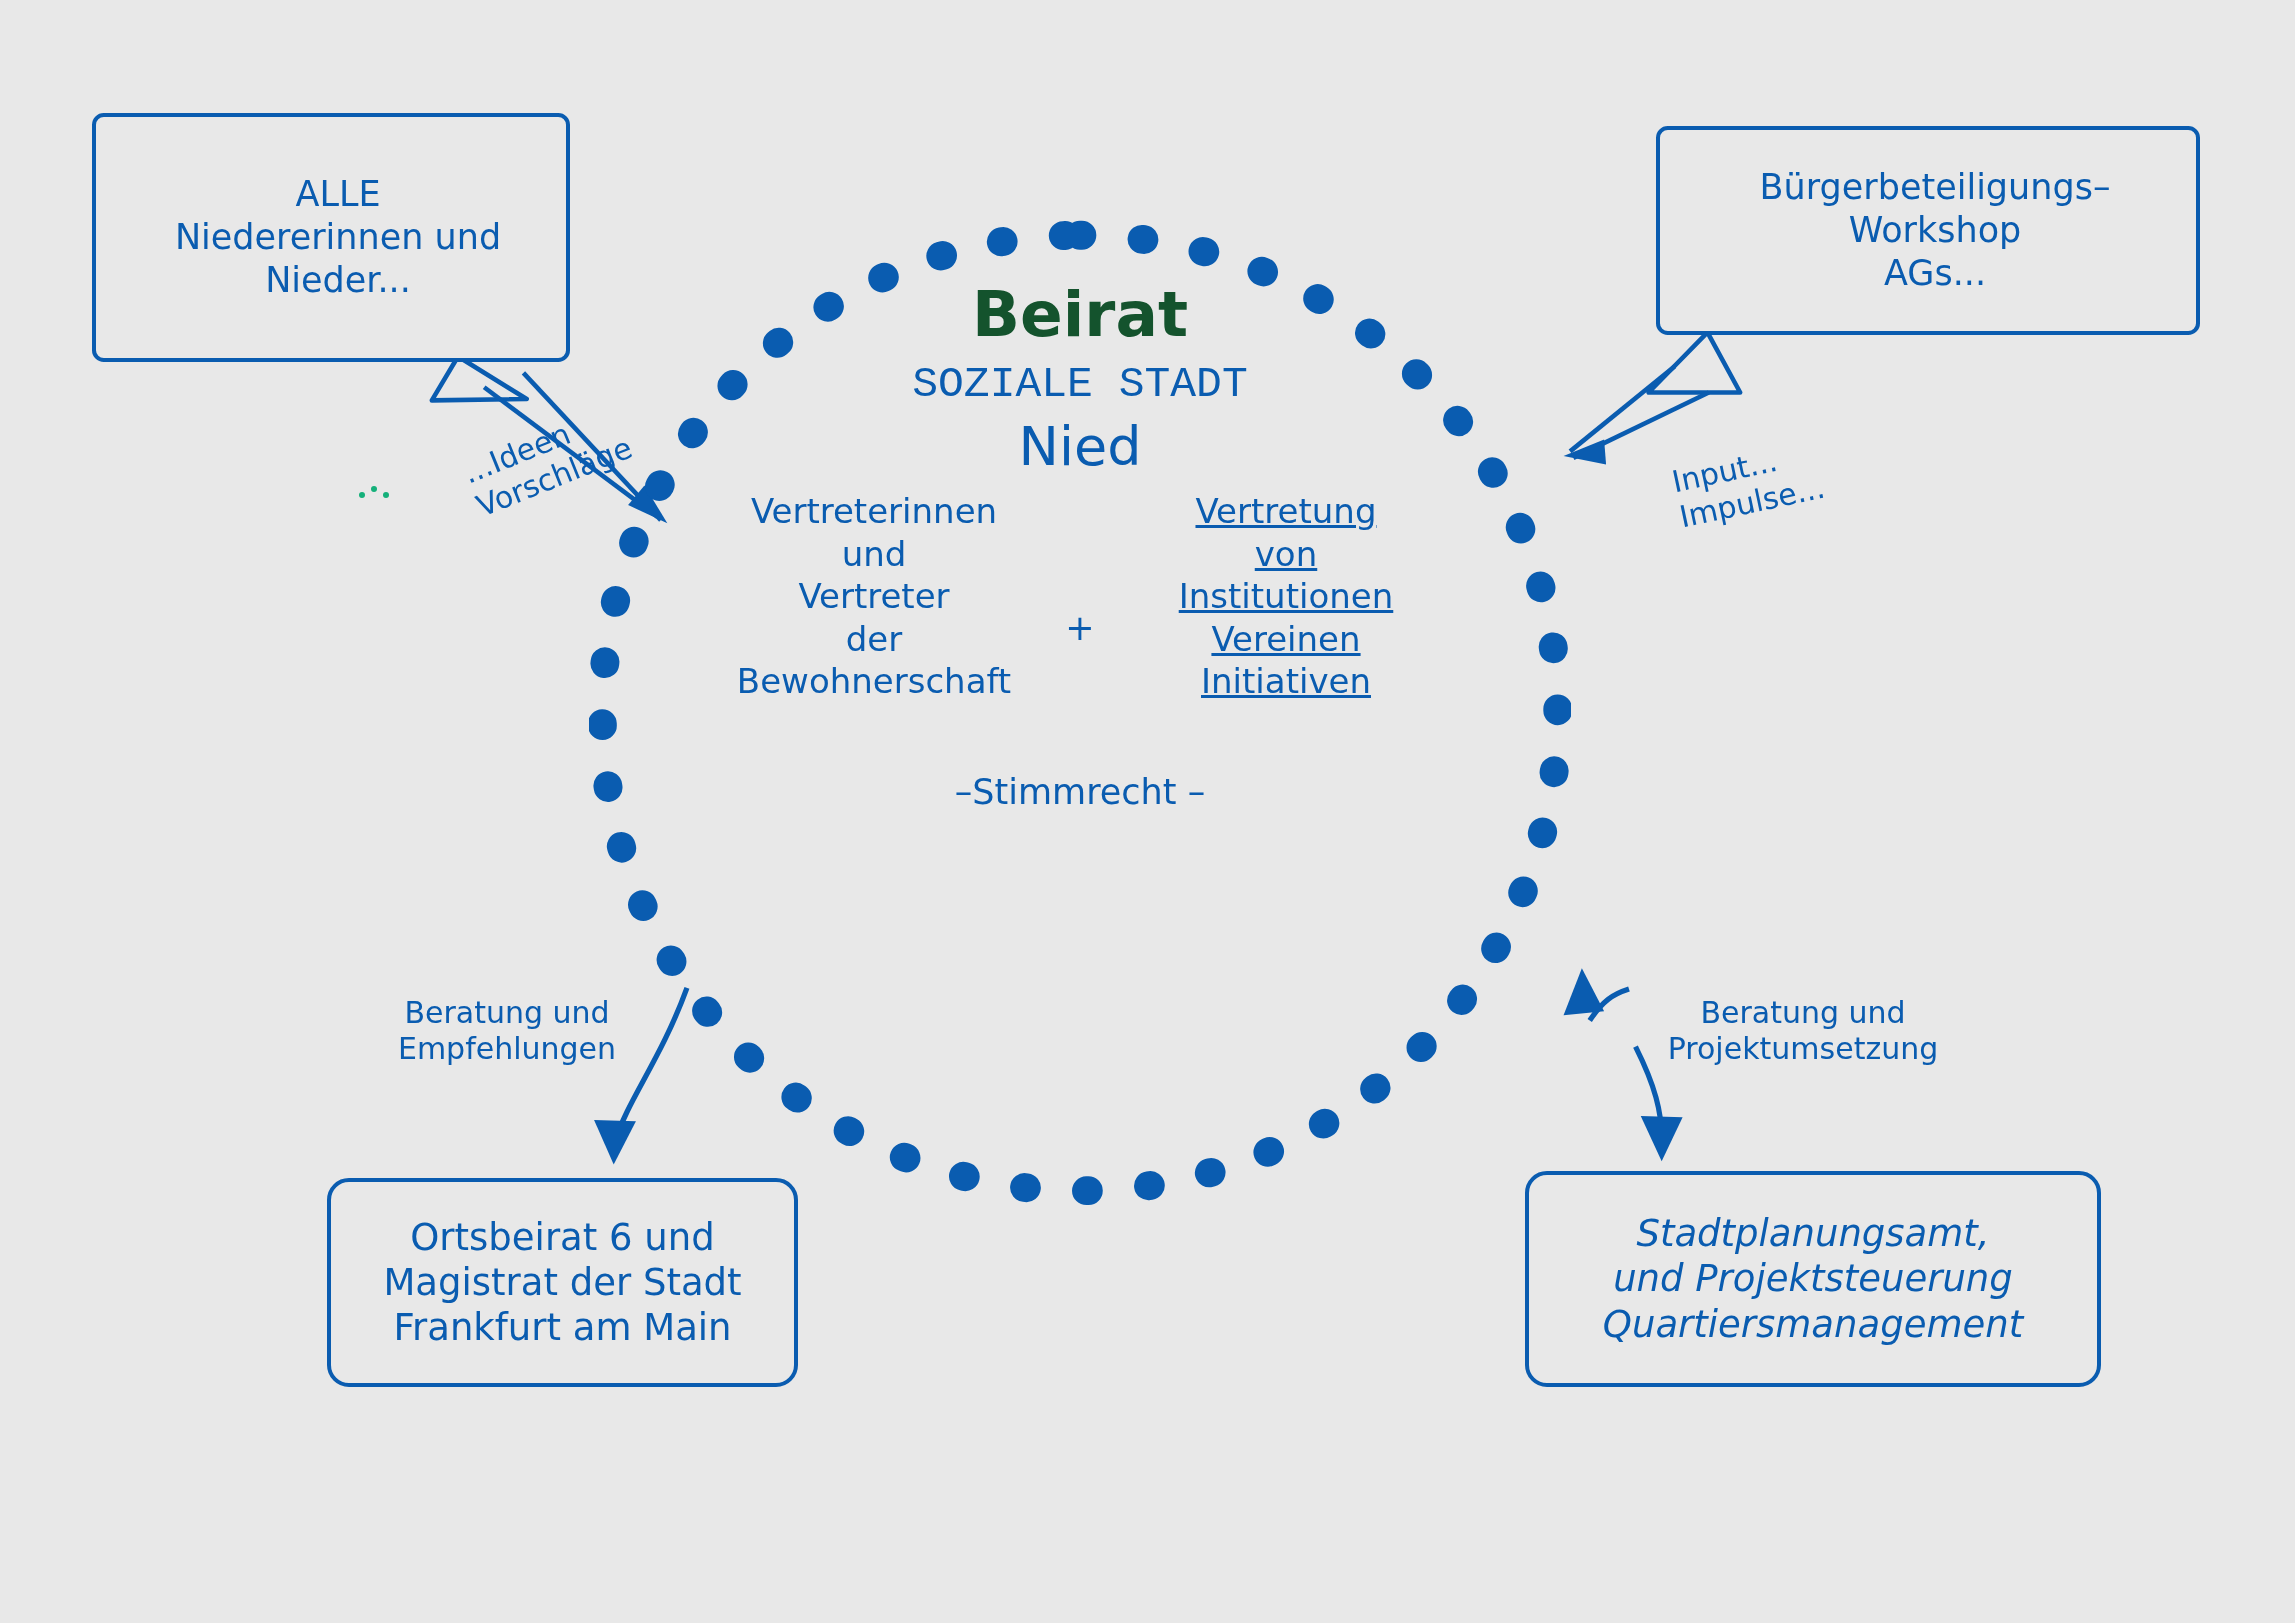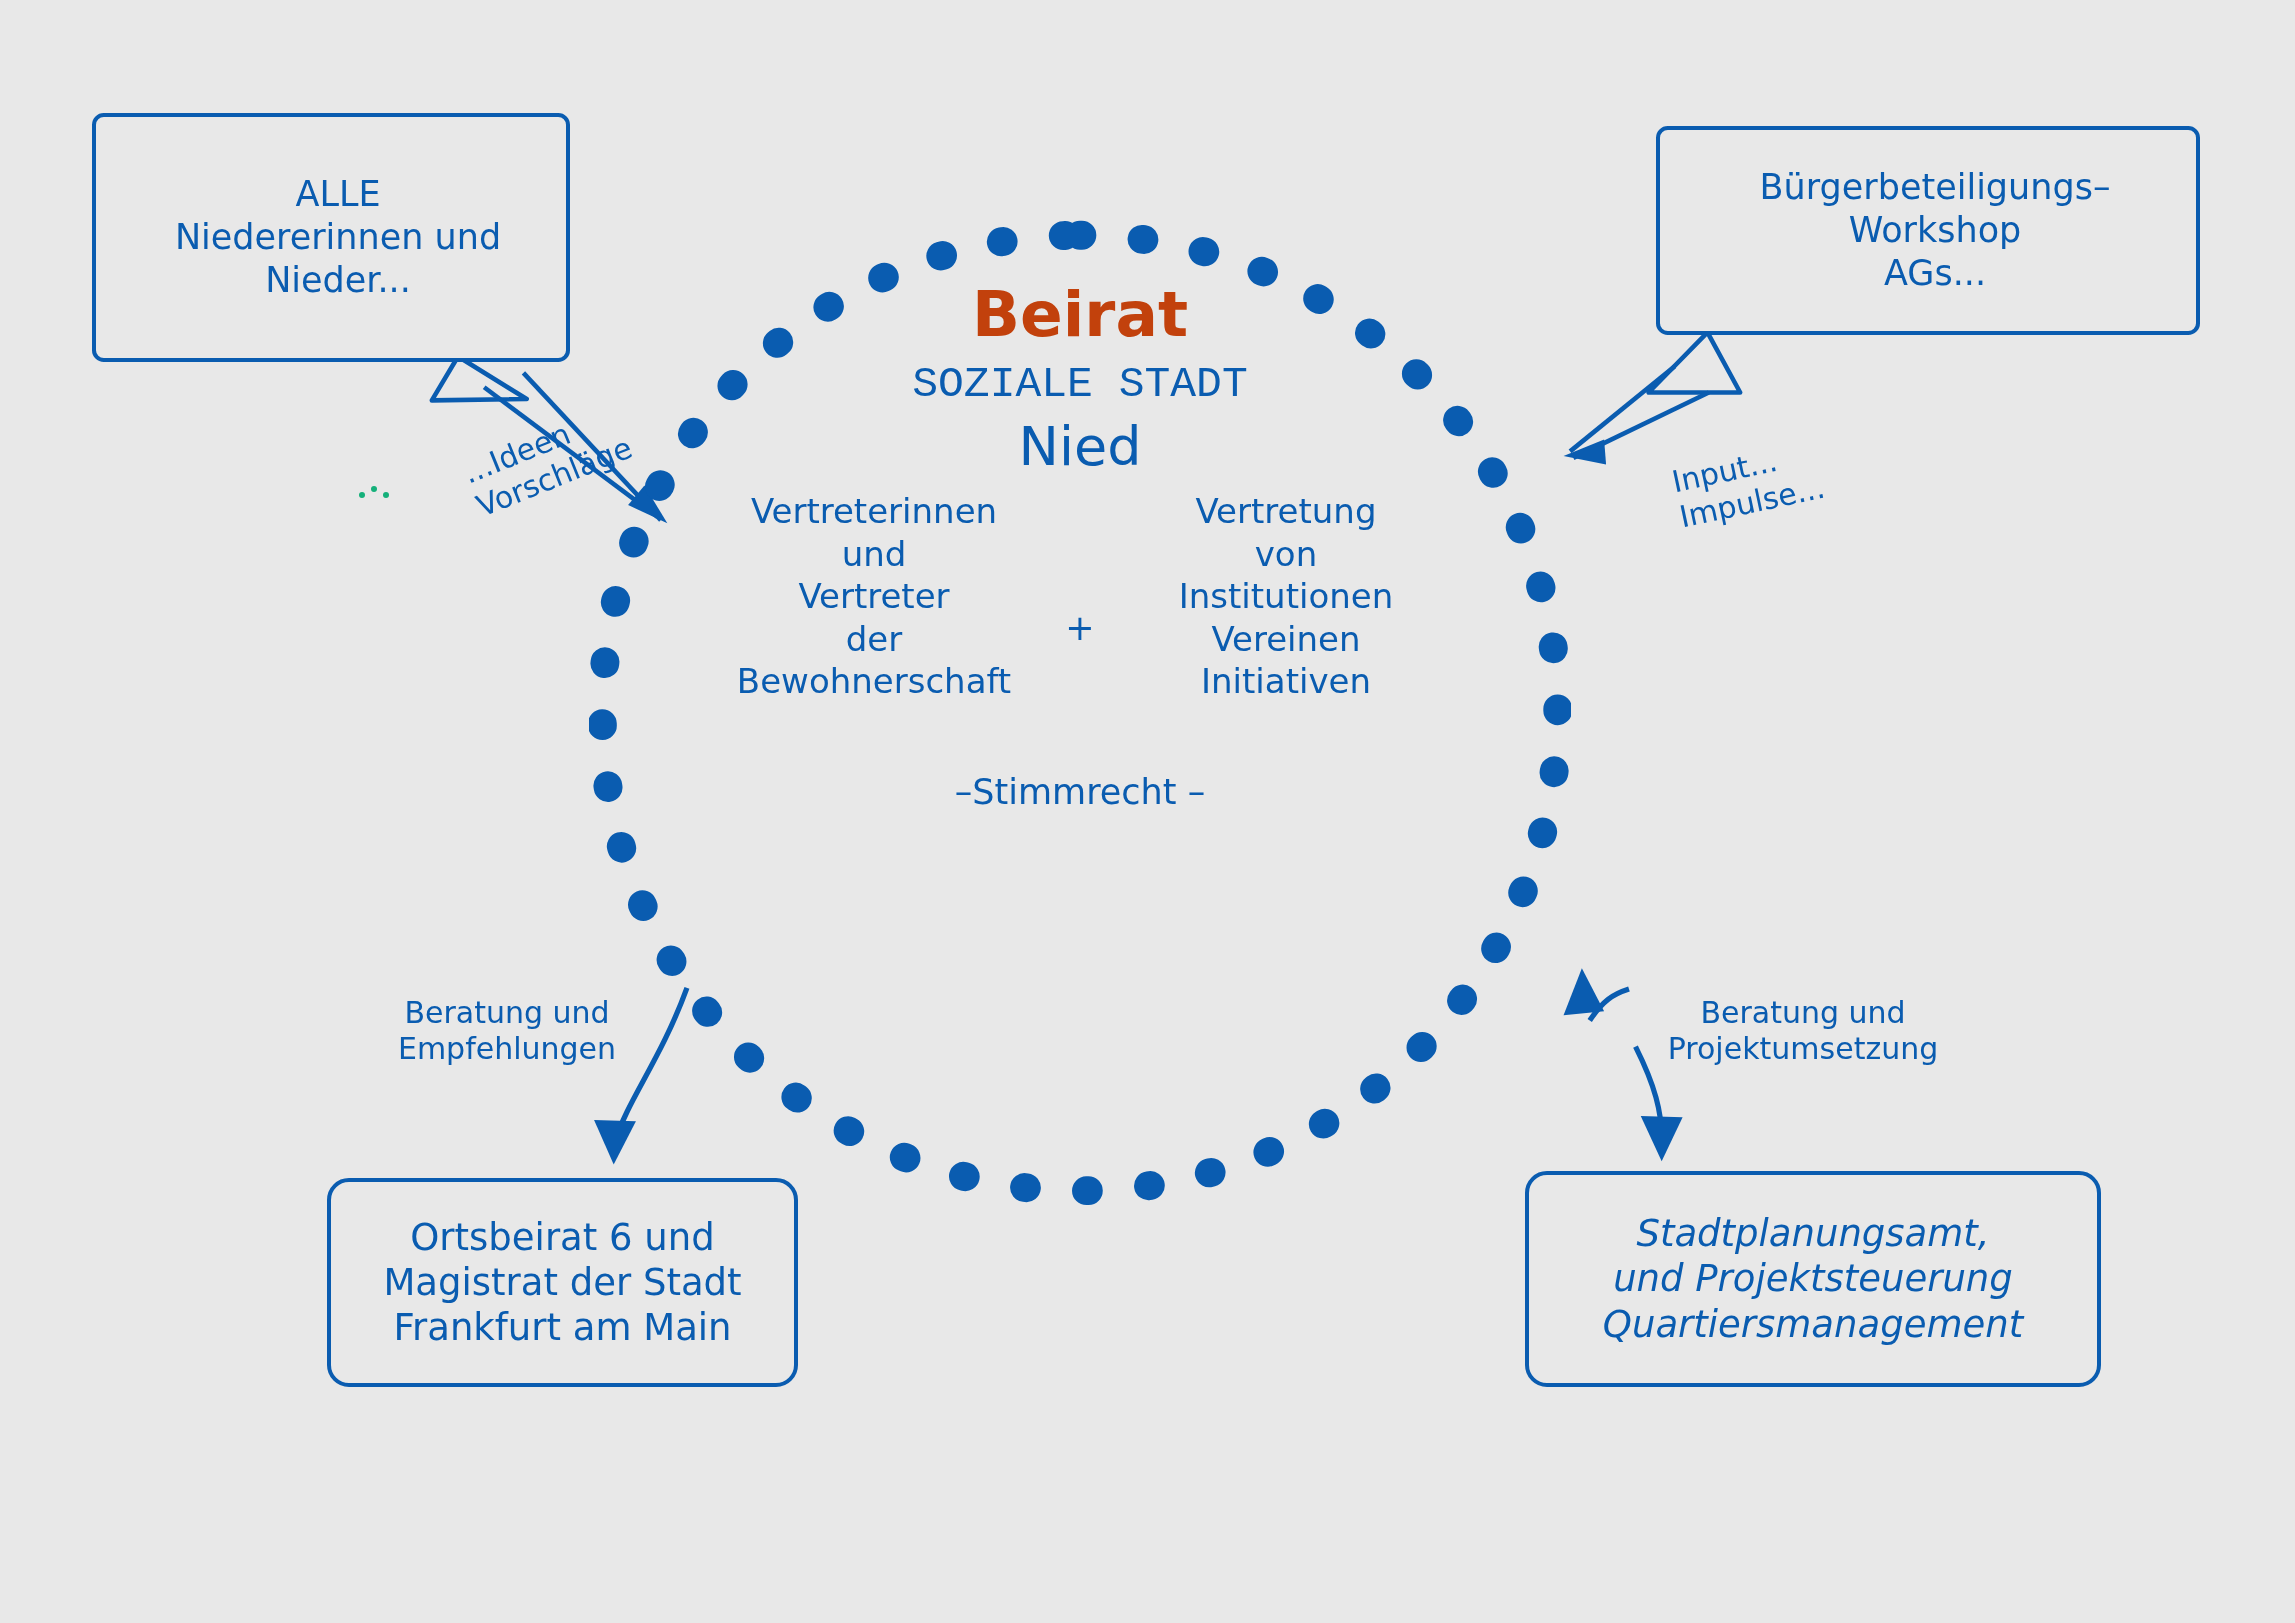--- a/index.html
+++ b/index.html
@@ -41,21 +41,21 @@
     width: 100%;
     height: 100%;
   }
   #beirat-title {
     position: absolute;
     top: 82px;
     width: 100%;
     text-align: center;
     font-size: 63px;
     font-weight: bold;
-    color: #c2410c;
+    color: #14532d;
     letter-spacing: 0px;
   }
   #beirat-sub1 {
     position: absolute;
     top: 164px;
     width: 100%;
     text-align: center;
     font-size: 43px;
     color: #0a5cb0;
     font-family: Liberation Mono, monospace;
@@ -79,21 +79,21 @@
     align-items: flex-start;
   }
   .col {
     font-size: 34px;
     line-height: 1.25;
     color: #0a5cb0;
     text-align: center;
     width: 353px;
   }
   .col-left { text-align: center; }
-  .col-right { text-align: center; }
+  .col-right { text-align: center; text-decoration: underline; }
   #plus-sign {
     font-size: 35px;
     color: #0a5cb0;
     width: 59px;
     text-align: center;
     padding-top: 118px;
   }
   #stimmrecht {
     position: absolute;
     top: 576px;

